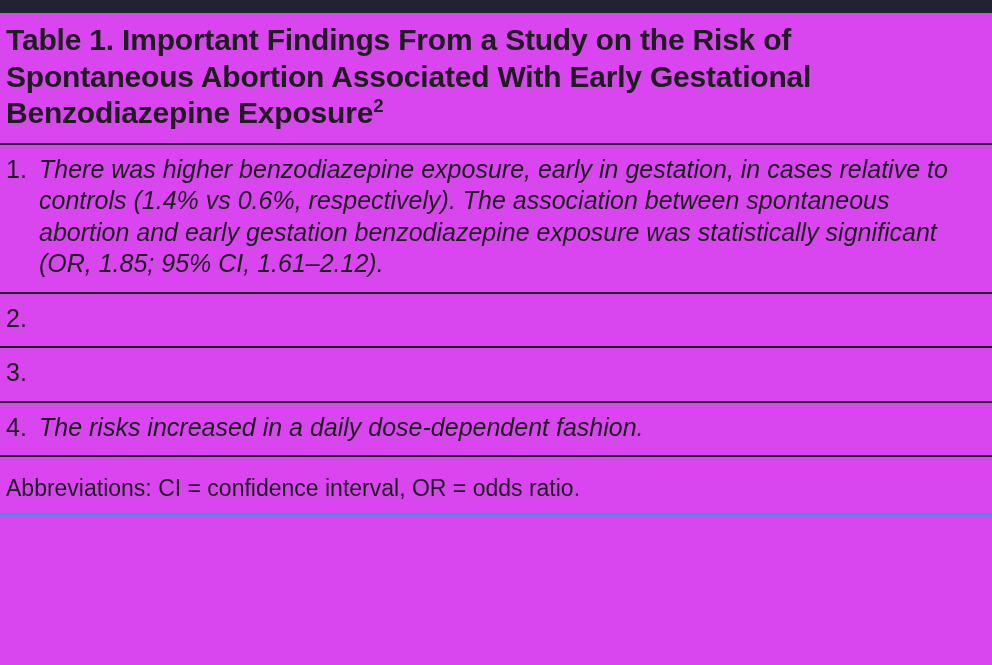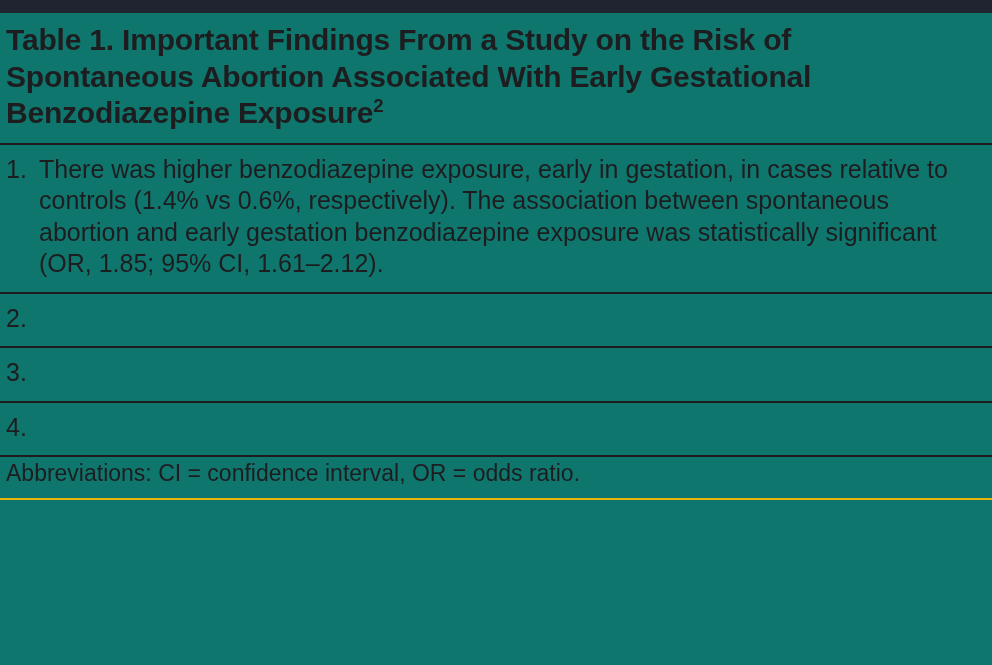--- a/index.html
+++ b/index.html
@@ -4,21 +4,21 @@
 <style>
   html, body {
     margin: 0;
     padding: 0;
     background: #ffffff;
   }
   .page {
     width: 992px;
     height: 665px;
     box-sizing: border-box;
-    background: #0f766e;
+    background: #d946ef;
     font-family: "Liberation Sans", sans-serif;
     color: #1d1d1f;
     overflow: hidden;
     position: relative;
   }
   .top-bar {
     width: 100%;
     height: 13px;
     background: #1f2430;
   }
@@ -42,24 +42,25 @@
     border-bottom: 2px solid #1d1d1f;
     font-size: 25px;
     line-height: 1.26;
   }
   .item-number {
     width: 33px;
     flex-shrink: 0;
   }
   .item-text {
     flex: 1;
+    font-style: italic;
   }
   .footnote {
-    padding: 2px 10px 10px 6px;
-    border-bottom: 2px solid #eab308;
+    padding: 17px 10px 10px 6px;
+    border-bottom: 2px solid #0ea5e9;
     font-size: 23px;
     line-height: 1.25;
   }
 </style>
 </head>
 <body>
 
 <div class="page">
 
   <div class="top-bar"></div>
@@ -78,19 +79,20 @@
     <div class="finding-item">
       <span class="item-number">2.</span>
     </div>
 
     <div class="finding-item">
       <span class="item-number">3.</span>
     </div>
 
     <div class="finding-item">
       <span class="item-number">4.</span>
+      <span class="item-text">The risks increased in a daily dose-dependent fashion.</span>
     </div>
 
   </div>
 
   <div class="footnote">Abbreviations: CI = confidence interval, OR = odds ratio.</div>
 
 </div>
 
 </body></html>

